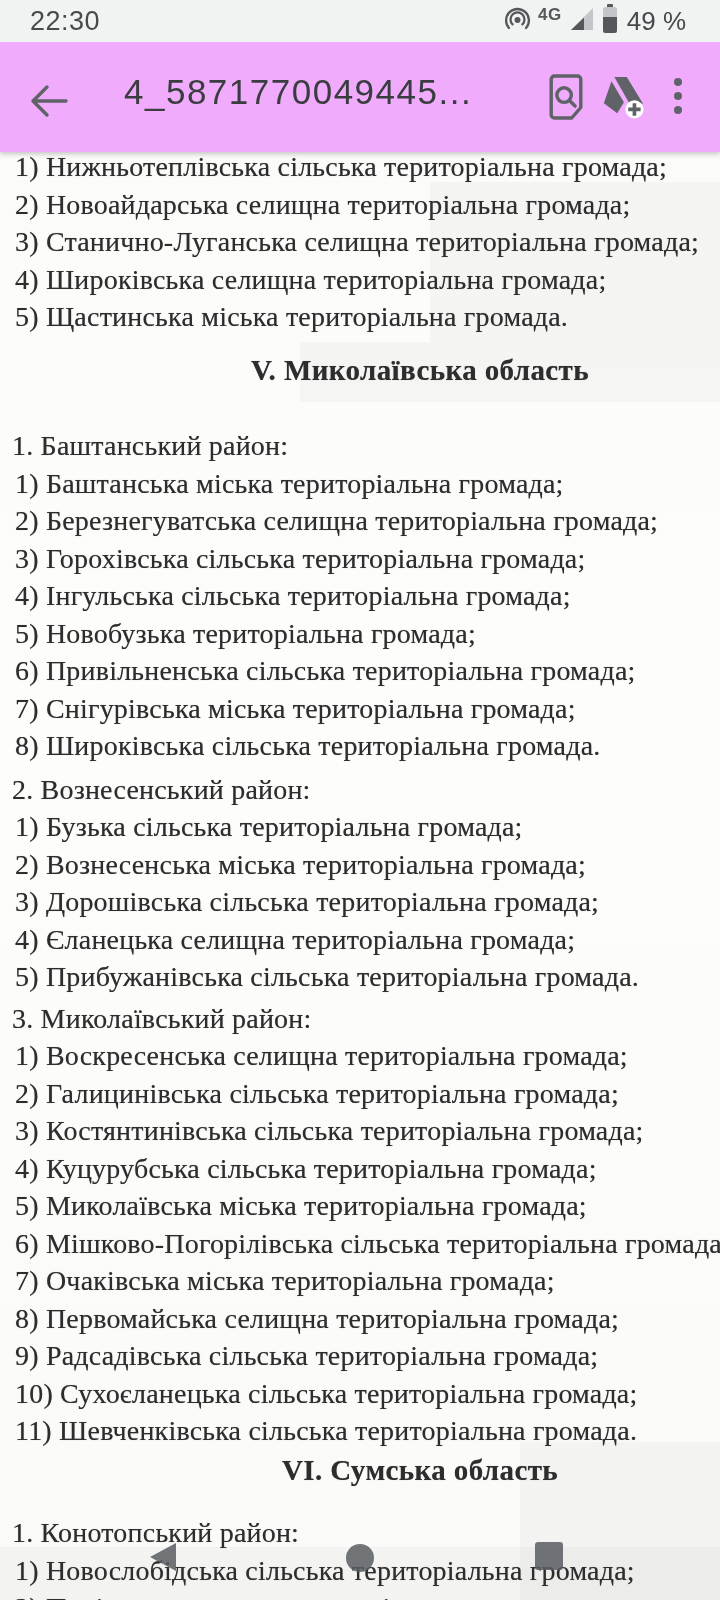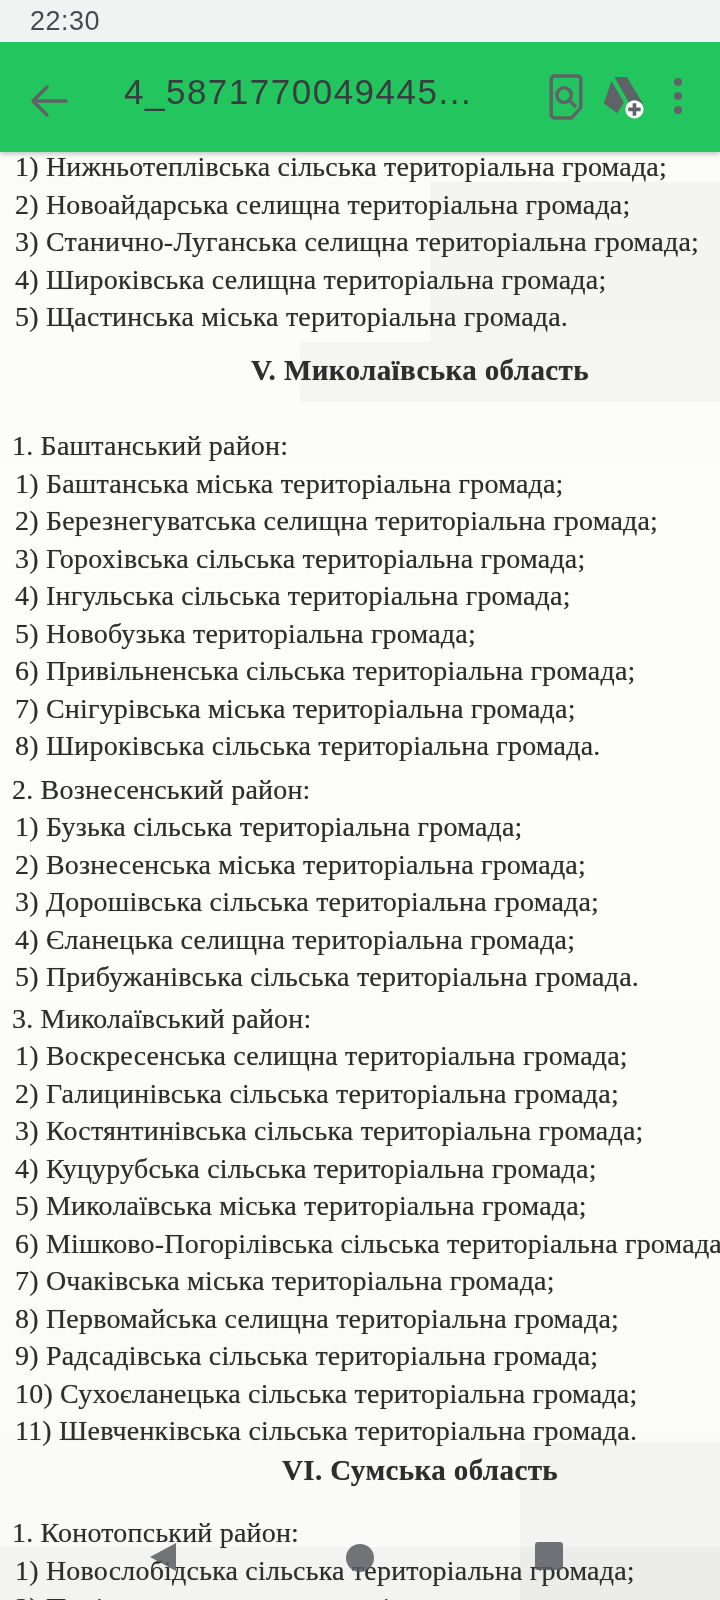--- a/index.html
+++ b/index.html
@@ -8,21 +8,21 @@
 
   
   .statusbar{position:absolute;top:0;left:0;width:720px;height:42px;background:#f1f2f2;
     display:flex;align-items:center;z-index:30;}
   .sb-time{position:absolute;left:30px;top:6px;font-size:27px;color:#484b4e;letter-spacing:.5px;}
   .sb-right{position:absolute;right:34px;top:0;height:42px;display:flex;align-items:center;gap:7px;}
   .sb-4g{font-size:17px;color:#55585b;font-weight:bold;position:relative;top:-6px;letter-spacing:.5px;}
   .sb-pct{font-size:26px;color:#46494c;margin-left:2px;}
 
   
-  .toolbar{position:absolute;top:42px;left:0;width:720px;height:110px;background:#22c55e;
+  .toolbar{position:absolute;top:42px;left:0;width:720px;height:110px;background:#f0abfc;
     box-shadow:0 2px 5px rgba(0,0,0,0.22);z-index:25;}
   .tb-back{position:absolute;left:26px;top:36px;width:46px;height:46px;}
   .tb-title{position:absolute;left:124px;top:30px;font-size:35px;color:#3a3d40;
     letter-spacing:1.5px;white-space:nowrap;}
   .tb-icons{position:absolute;right:14px;top:24px;display:flex;align-items:center;}
   .tb-btn{width:56px;height:62px;display:flex;align-items:center;justify-content:center;}
 
   
   .document{position:absolute;top:152px;left:0;width:720px;height:1448px;overflow:hidden;
     background:linear-gradient(180deg,#fbfbfa 0%,#fdfdfc 40%,#fafaf8 100%);}
@@ -53,20 +53,44 @@
   .nav-recents{left:535px;top:1542px;width:28px;height:28px;border-radius:3px;
     background:rgba(88,93,98,0.85);}
 </style>
 </head>
 <body>
 
 <div class="screen">
 
   <div class="statusbar">
     <span class="sb-time">22:30</span>
+    <span class="sb-right">
+      <span>
+        <svg width="27" height="27" viewBox="0 0 27 27">
+          <circle cx="13.5" cy="14" r="3" fill="#55585b"></circle>
+          <path d="M8.6 18.4 A7 7 0 1 1 18.4 18.4" fill="none" stroke="#55585b" stroke-width="2.3" stroke-linecap="round"></path>
+          <path d="M5 22 A11.4 11.4 0 1 1 22 22" fill="none" stroke="#55585b" stroke-width="2.3" stroke-linecap="round"></path>
+        </svg>
+      </span>
+      <span class="sb-4g">4G</span>
+      <span>
+        <svg width="26" height="26" viewBox="0 0 26 26">
+          <path d="M2 24 L24 24 L24 2 Z" fill="#c3c6c9"></path>
+          <path d="M2 24 L15 24 L15 11.5 Z" fill="#55585b"></path>
+        </svg>
+      </span>
+      <span>
+        <svg width="16" height="30" viewBox="0 0 16 30">
+          <rect x="5" y="0" width="6" height="4" rx="1" fill="#55585b"></rect>
+          <rect x="1" y="3" width="14" height="26" rx="2.5" fill="#c3c6c9"></rect>
+          <path d="M1 13 h14 v13.5 a2.5 2.5 0 0 1 -2.5 2.5 h-9 a2.5 2.5 0 0 1 -2.5 -2.5 Z" fill="#55585b"></path>
+        </svg>
+      </span>
+      <span class="sb-pct">49 %</span>
+    </span>
   </div>
 
   <div class="toolbar">
     <div class="tb-back">
       <svg width="46" height="46" viewBox="0 0 46 46">
         <path d="M21 9 L7 23 L21 37 M7 23 H40" fill="none" stroke="#5f6368" stroke-width="3.4" stroke-linecap="round" stroke-linejoin="round"></path>
       </svg>
     </div>
     <div class="tb-title">4_5871770049445...</div>
     <div class="tb-icons">

